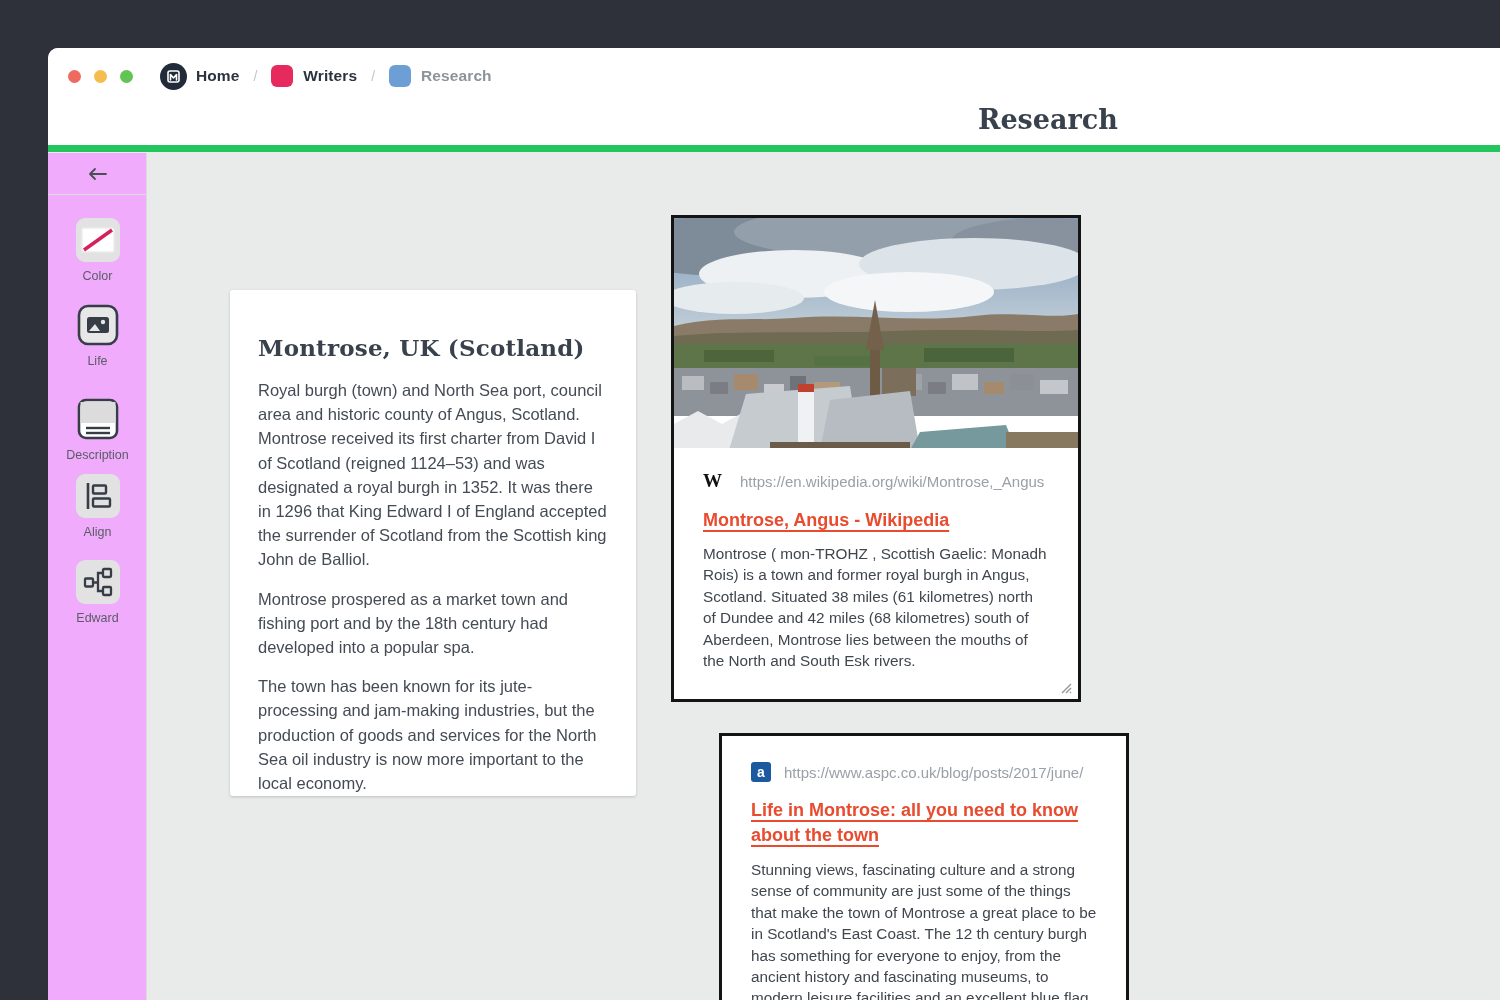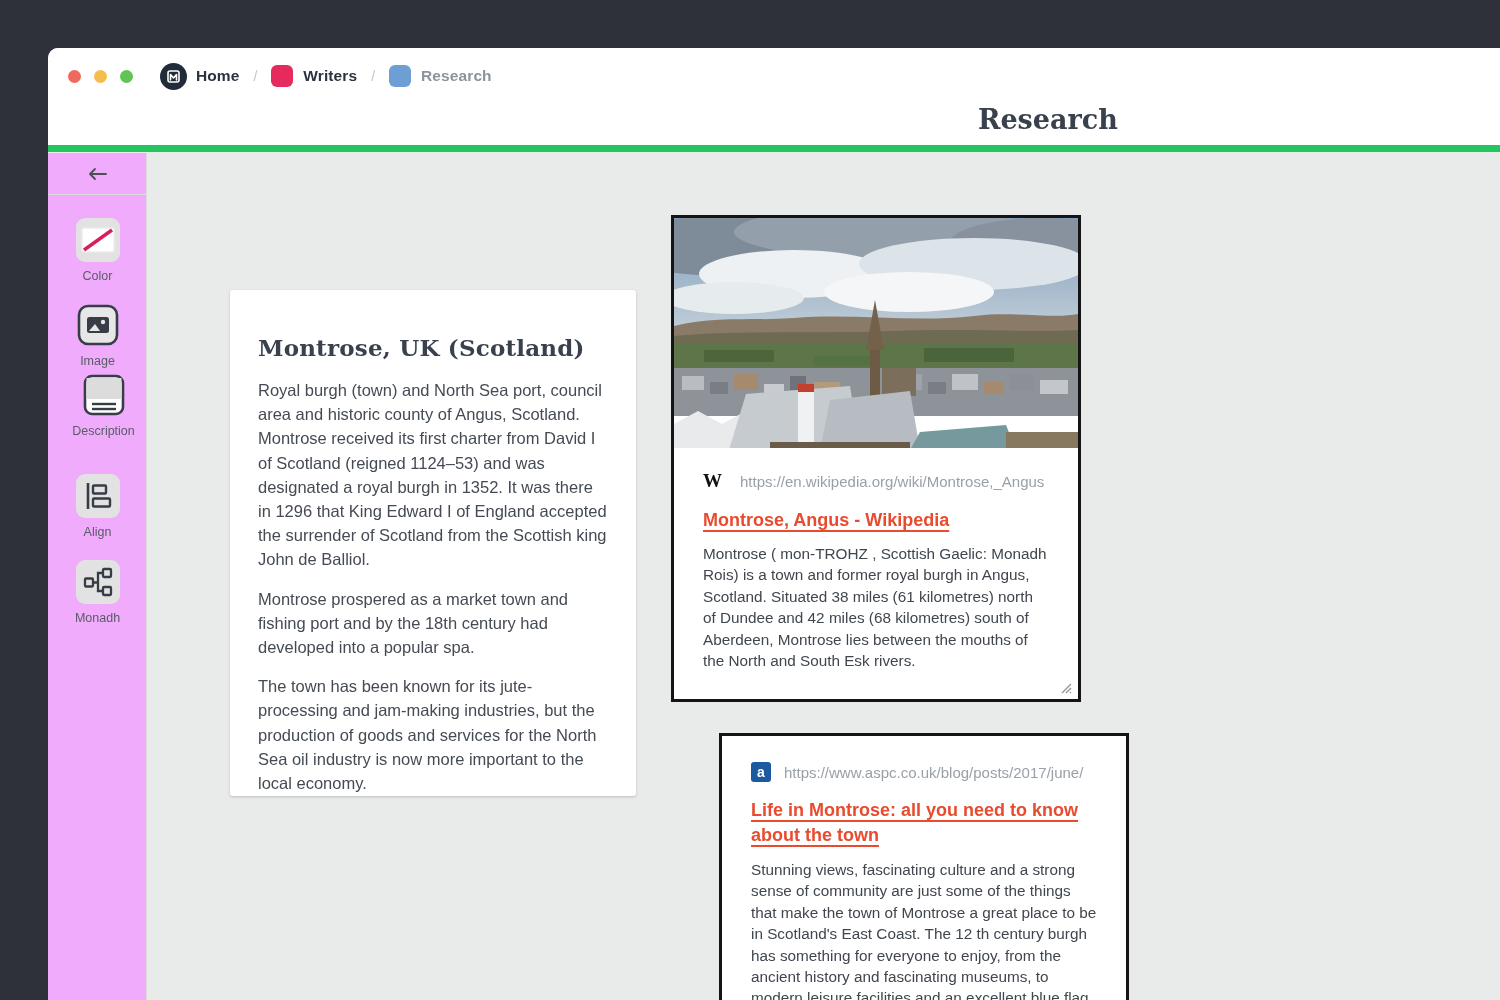--- a/index.html
+++ b/index.html
@@ -120,24 +120,24 @@
 
     <div class="tool" style="top:150px;">
       <span class="tool-icon tool-plain">
         <svg width="44" height="44" viewBox="0 0 44 44">
           <rect x="3" y="3" width="38" height="38" rx="9" fill="#e7e7e7" stroke="#363d46" stroke-width="2.6"></rect>
           <rect x="11" y="14" width="22" height="16" rx="2.5" fill="#363d46"></rect>
           <circle cx="27" cy="19" r="2.2" fill="#e7e7e7"></circle>
           <path d="M13 28 L19 21 L24 28 Z" fill="#e7e7e7"></path>
         </svg>
       </span>
-      <span class="tool-label">Image</span>
-    </div>
-
-    <div class="tool" style="top:220px;margin-left:6px;">
+      <span class="tool-label">Life</span>
+    </div>
+
+    <div class="tool" style="top:244px;">
       <span class="tool-icon tool-plain">
         <svg width="44" height="44" viewBox="0 0 44 44">
           <rect x="3" y="3" width="38" height="38" rx="7" fill="#ffffff" stroke="#363d46" stroke-width="2.6"></rect>
           <path d="M4.5 5 h35 v21 h-35 Z" fill="#dcdcdc"></path>
           <line x1="10" y1="31" x2="34" y2="31" stroke="#363d46" stroke-width="2.4"></line>
           <line x1="10" y1="36" x2="34" y2="36" stroke="#363d46" stroke-width="2.4"></line>
         </svg>
       </span>
       <span class="tool-label">Description</span>
     </div>
@@ -155,21 +155,21 @@
 
     <div class="tool" style="top:407px;">
       <span class="tool-icon tool-swatchbg">
         <svg width="32" height="32" viewBox="0 0 32 32">
           <rect x="3" y="12.5" width="8" height="8" rx="1" fill="none" stroke="#363d46" stroke-width="2.3"></rect>
           <rect x="21" y="3" width="8" height="8" rx="1" fill="none" stroke="#363d46" stroke-width="2.3"></rect>
           <rect x="21" y="21" width="8" height="8" rx="1" fill="none" stroke="#363d46" stroke-width="2.3"></rect>
           <path d="M11 16.5 H16 V7 H21 M16 16.5 V25 H21" fill="none" stroke="#363d46" stroke-width="2.3"></path>
         </svg>
       </span>
-      <span class="tool-label">Monadh</span>
+      <span class="tool-label">Edward</span>
     </div>
   </div>
 
   <div class="note-card">
     <div class="note-title">Montrose, UK (Scotland)</div>
     <p class="note-para">Royal burgh (town) and North Sea port, council area and historic county of Angus, Scotland. Montrose received its first charter from David I of Scotland (reigned 1124–53) and was designated a royal burgh in 1352. It was there in 1296 that King Edward I of England accepted the surrender of Scotland from the Scottish king John de Balliol.</p>
     <p class="note-para">Montrose prospered as a market town and fishing port and by the 18th century had developed into a popular spa.</p>
     <p class="note-para">The town has been known for its jute-processing and jam-making industries, but the production of goods and services for the North Sea oil industry is now more important to the local economy.</p>
   </div>
 

